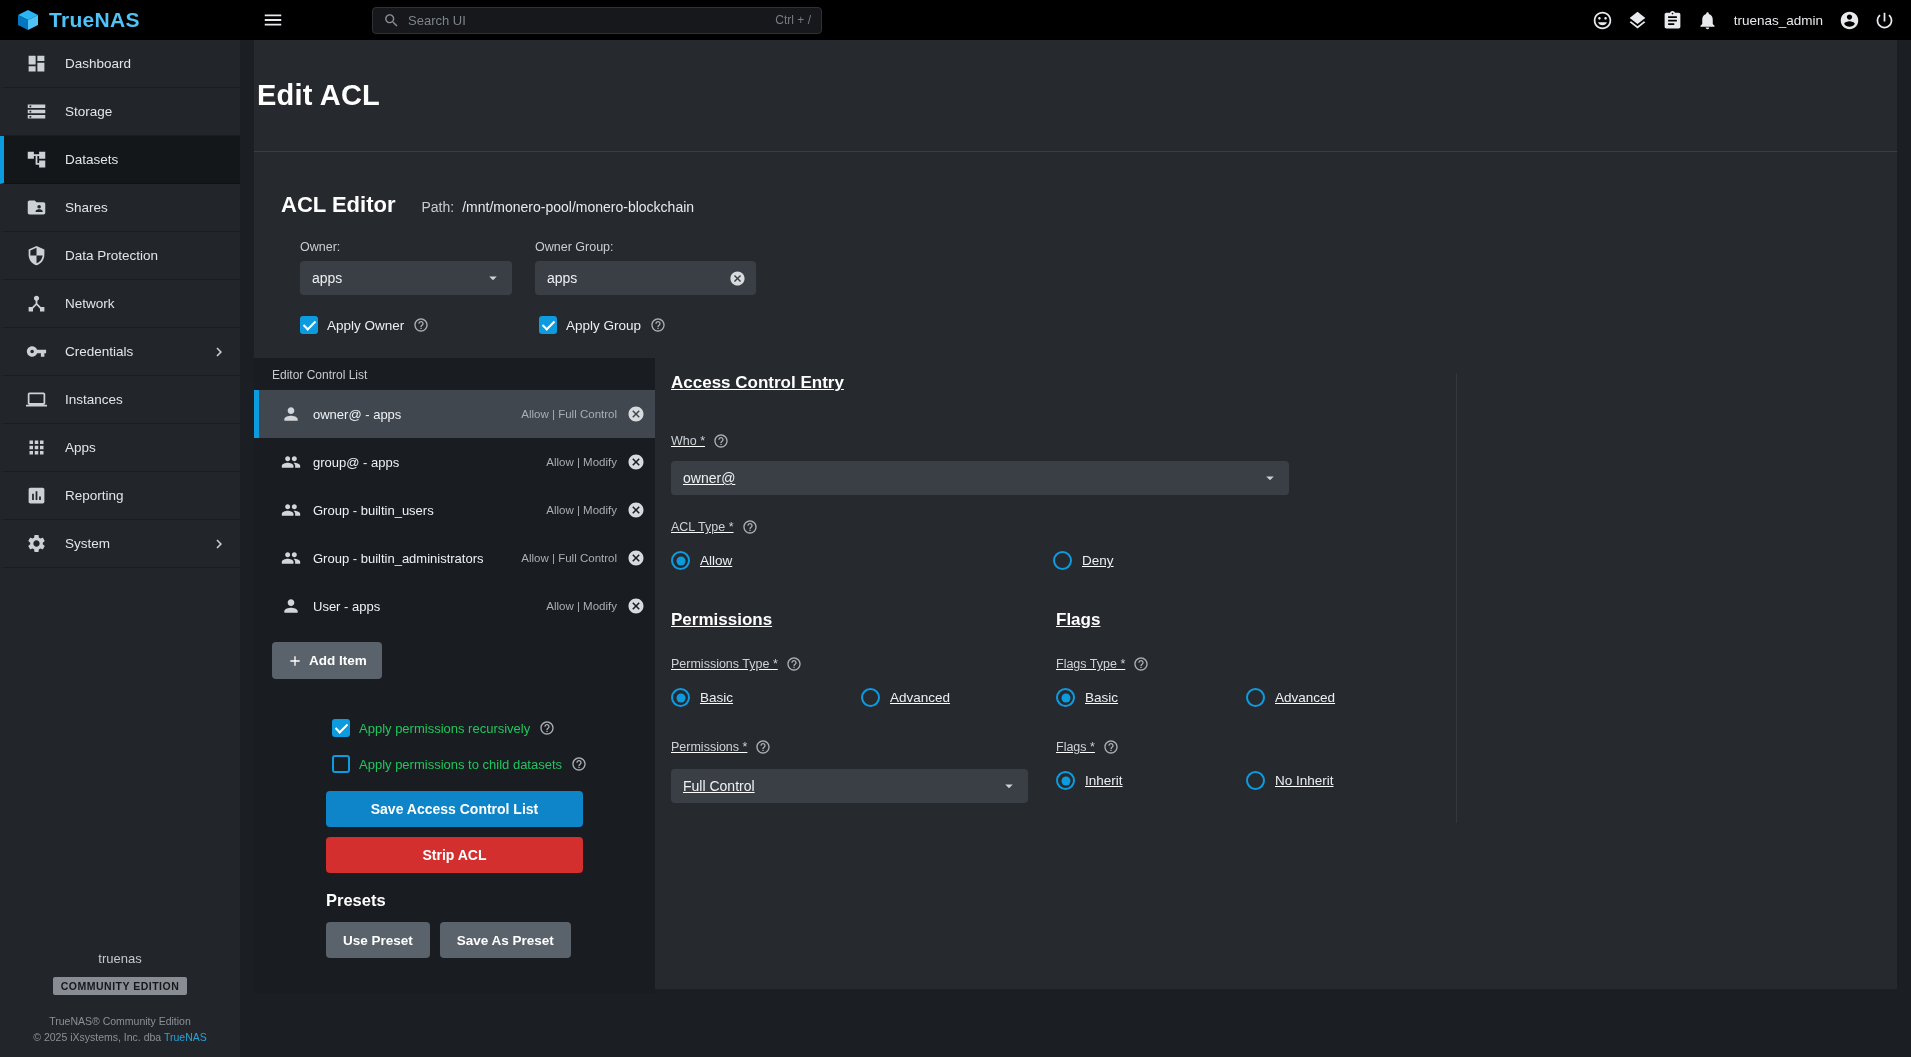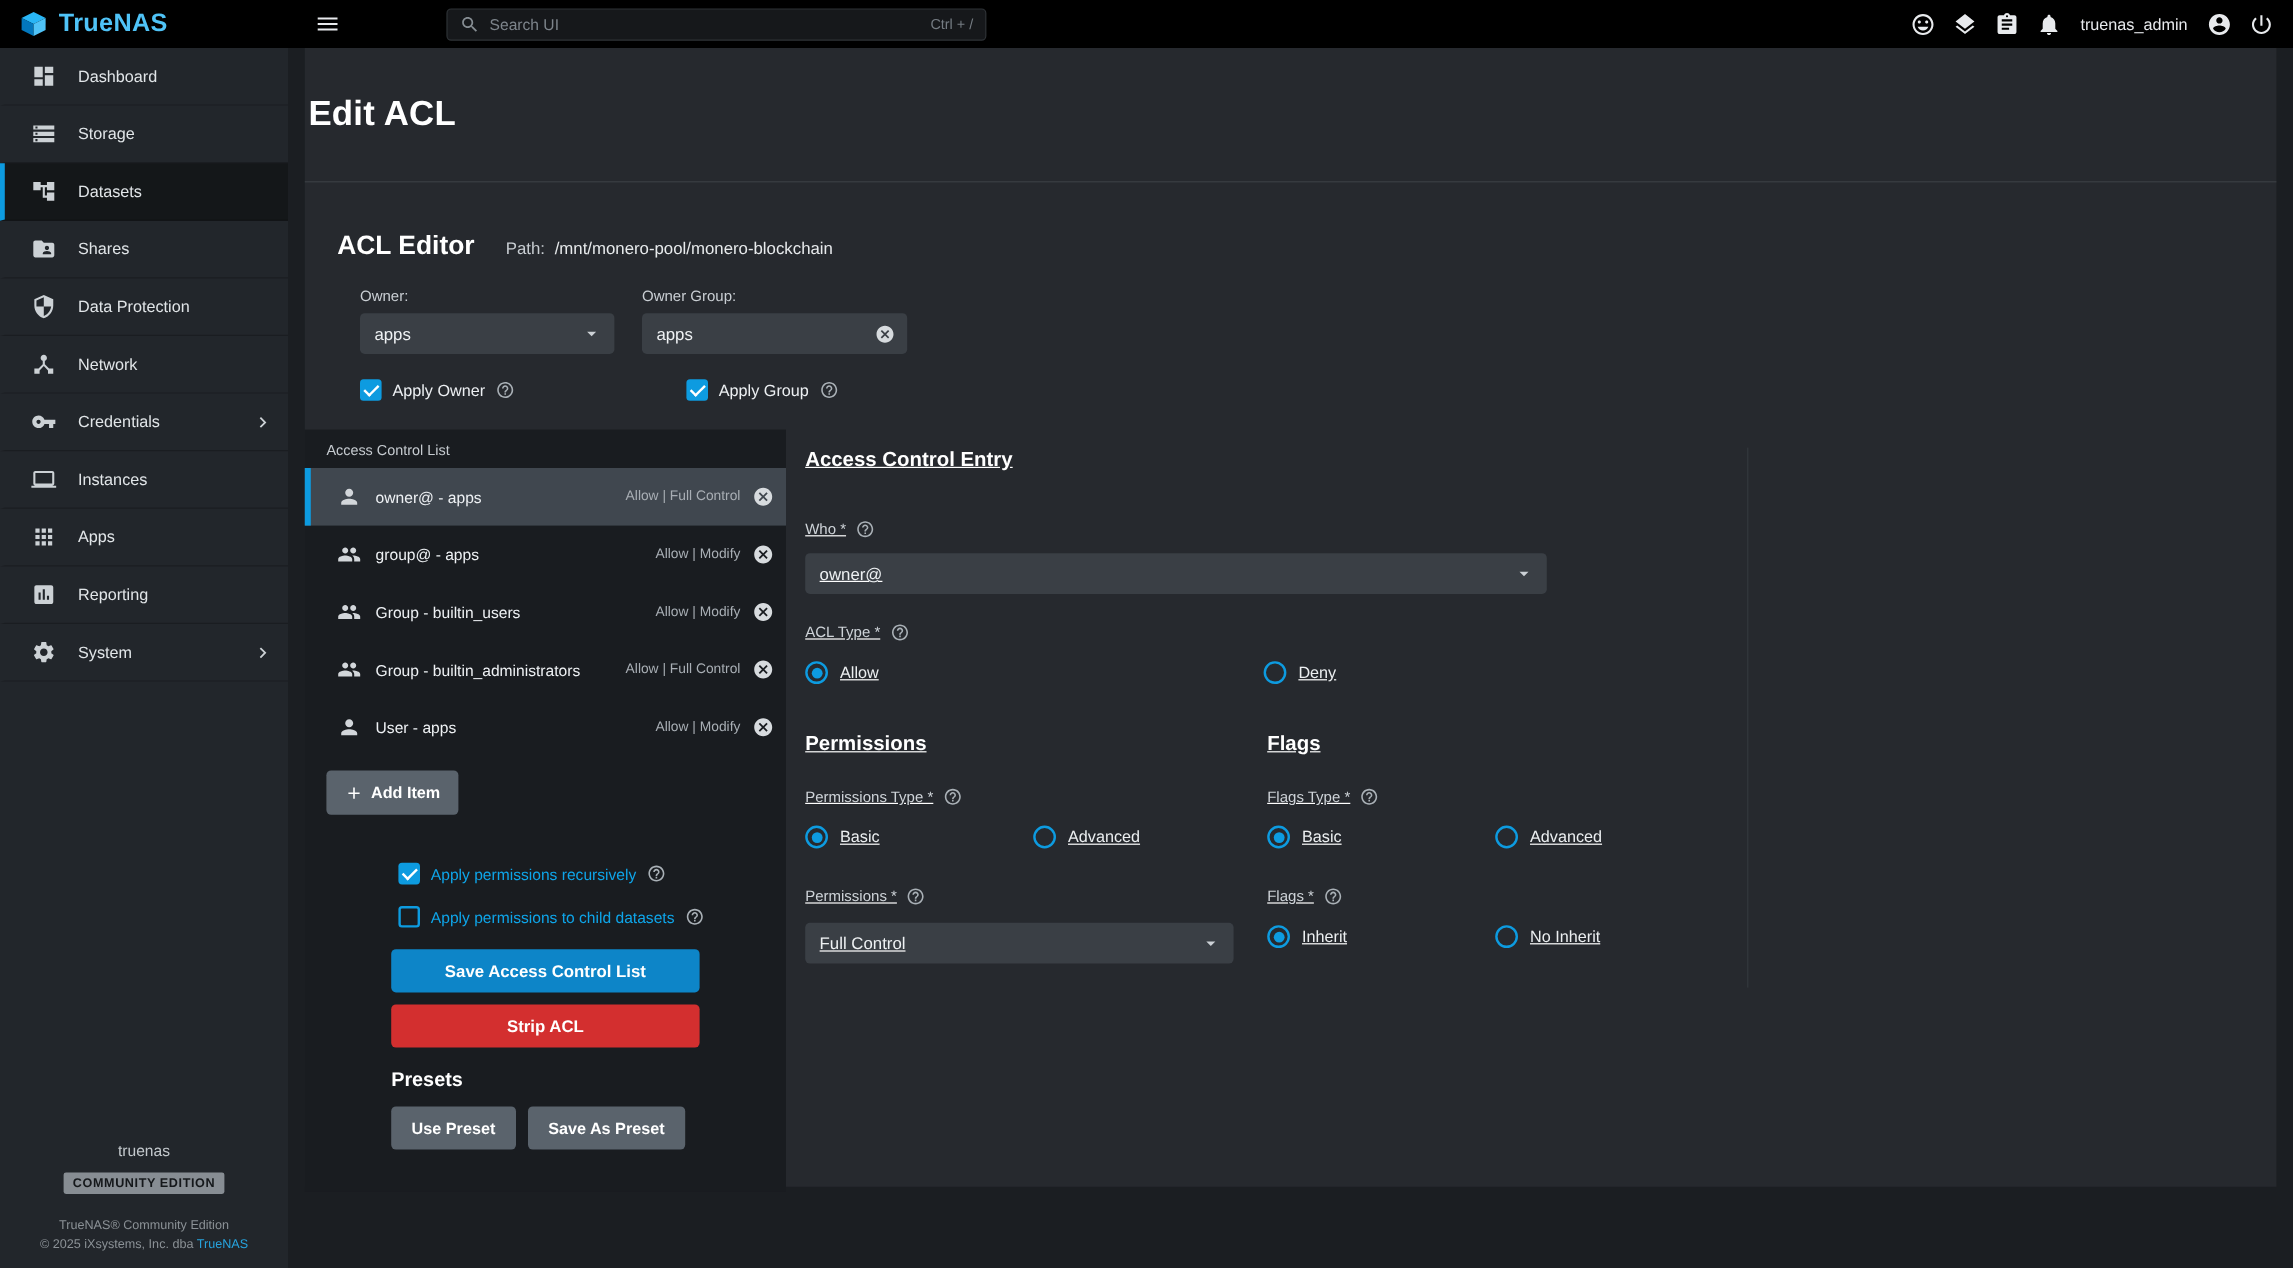--- a/index.html
+++ b/index.html
@@ -64,21 +64,21 @@
 
   .owner-row { margin:22px 0 0 46px; display:flex; gap:23px; }
   .field-lbl { font-size:12.5px; color:#c9ced3; display:block; margin-bottom:7px; }
   .select-box { height:34px; background:#3a3f45; border-radius:4px; display:flex; align-items:center;
     padding:0 10px 0 12px; font-size:14px; color:#eef1f3; cursor:pointer; }
   .select-box .caret { margin-left:auto; color:#ccd1d6; }
   .w212{width:212px} .w221{width:221px} .w748{width:618px} .w357{width:357px}
 
   .apply-row { margin:21px 0 0 46px; display:flex; }
   .apply-field { display:flex; align-items:center; gap:9px; font-size:13.5px; color:#eceff2; }
-  .apply-field.first { width:272px; }
+  .apply-field.first { width:239px; }
 
   .checkbox { width:18px; height:18px; border-radius:3px; flex:none; position:relative; cursor:pointer; }
   .checkbox.checked { background:var(--accent,#0d9be0); }
   .checkbox.checked::after { content:""; position:absolute; left:5.5px; top:2px; width:5px; height:10px;
     border-right:2px solid #fff; border-bottom:2px solid #fff; transform:rotate(45deg); }
   .checkbox.unchecked { border:2px solid var(--accent,#0d9be0); background:transparent; }
   .help { color:#a9b0b6; cursor:pointer; }
 
   .editor-body { margin-top:24px; display:flex; height:635px; }
 
@@ -92,21 +92,21 @@
   .row-icon { margin-left:22px; color:#d2d6da; }
   .row-name { margin-left:12px; font-size:13px; color:#eef1f4; white-space:nowrap; }
   .row-tag { margin-left:auto; font-size:11.5px; color:#a8aeb4; margin-right:10px; white-space:nowrap; }
   .cancel-btn { background:none; border:none; color:#d7dbde; cursor:pointer; margin-right:10px; display:flex; }
 
   .btn { border:none; border-radius:4px; color:#fff; font-family:"Liberation Sans",sans-serif;
     font-weight:700; cursor:pointer; display:flex; align-items:center; justify-content:center; }
   .add-item { margin:12px 0 0 18px; width:110px; height:37px; background:#5a636c; font-size:13.5px; gap:6px; }
   .panel-lower { margin:40px 18px 0 72px; }
   .cb-row { display:flex; align-items:center; gap:9px; margin:0 0 18px 6px; font-size:13px;
-    color:#0ea5e9; white-space:nowrap; }
+    color:#22c55e; white-space:nowrap; }
   .btn-save { width:257px; height:36px; background:var(--save-button,#0d85c8); font-size:14px; margin-top:2px; }
   .btn-strip { width:257px; height:36px; background:var(--strip-button,#d32f2f); font-size:14px; margin-top:10px; }
   .presets-title { margin-top:18px; font-size:16.5px; font-weight:700; }
   .preset-btns { margin-top:12px; display:flex; gap:10px; }
   .btn-gray { height:36px; background:#5a636c; font-size:13.5px; padding:0 17px; }
 
   
   .ace { flex:1; padding:10px 0 0 16px; min-width:0;text-decoration:underline; }
   .ace-form { width:786px; border-right:1px solid #34383d; min-height:434px; padding-bottom:20px; }
   .ace-title { font-size:17px; font-weight:700; margin-top:5px; }
@@ -373,21 +373,21 @@
                   <svg viewBox="0 0 24 24">
                     <path d="M11 18h2v-2h-2v2zm1-16C6.48 2 2 6.48 2 12s4.48 10 10 10 10-4.48 10-10S17.52 2 12 2zm0 18c-4.41 0-8-3.59-8-8s3.59-8 8-8 8 3.59 8 8-3.59 8-8 8zm0-14c-2.21 0-4 1.79-4 4h2c0-1.1.9-2 2-2s2 .9 2 2c0 2-3 1.75-3 5h2c0-2.25 3-2.5 3-5 0-2.21-1.79-4-4-4z"></path>
                   </svg>
                 </span>
             </div>
           </div>
 
           <div class="editor-body">
 
             <aside class="acl-panel">
-              <div class="panel-title">Access Control List</div>
+              <div class="panel-title">Editor Control List</div>
 
               <div class="acl-row selected">
                 <span class="row-accent"></span>
                 <span class="row-icon icon i20">
                     <svg viewBox="0 0 24 24">
                       <path d="M12 12c2.21 0 4-1.79 4-4s-1.79-4-4-4-4 1.79-4 4 1.79 4 4 4zm0 2c-2.67 0-8 1.34-8 4v2h16v-2c0-2.66-5.33-4-8-4z"></path>
                     </svg>
                   </span>
                 <span class="row-name">owner@ - apps</span>
                 <span class="row-tag">Allow | Full Control</span>

